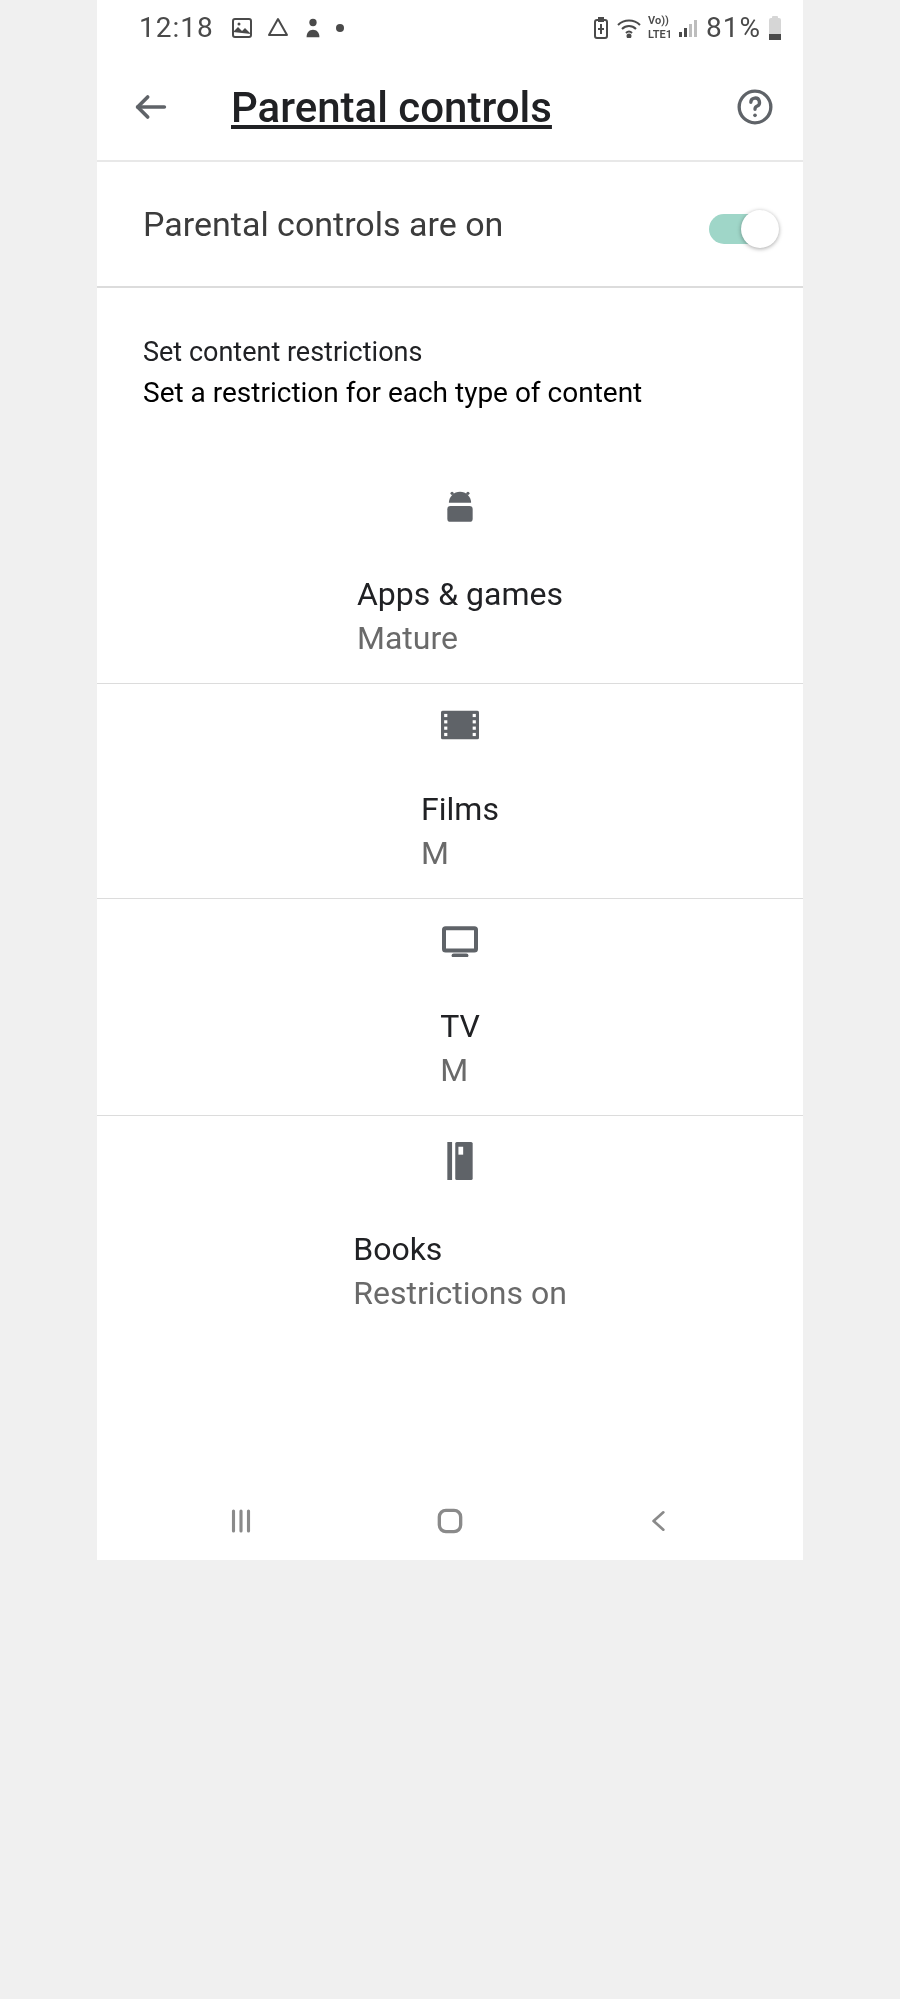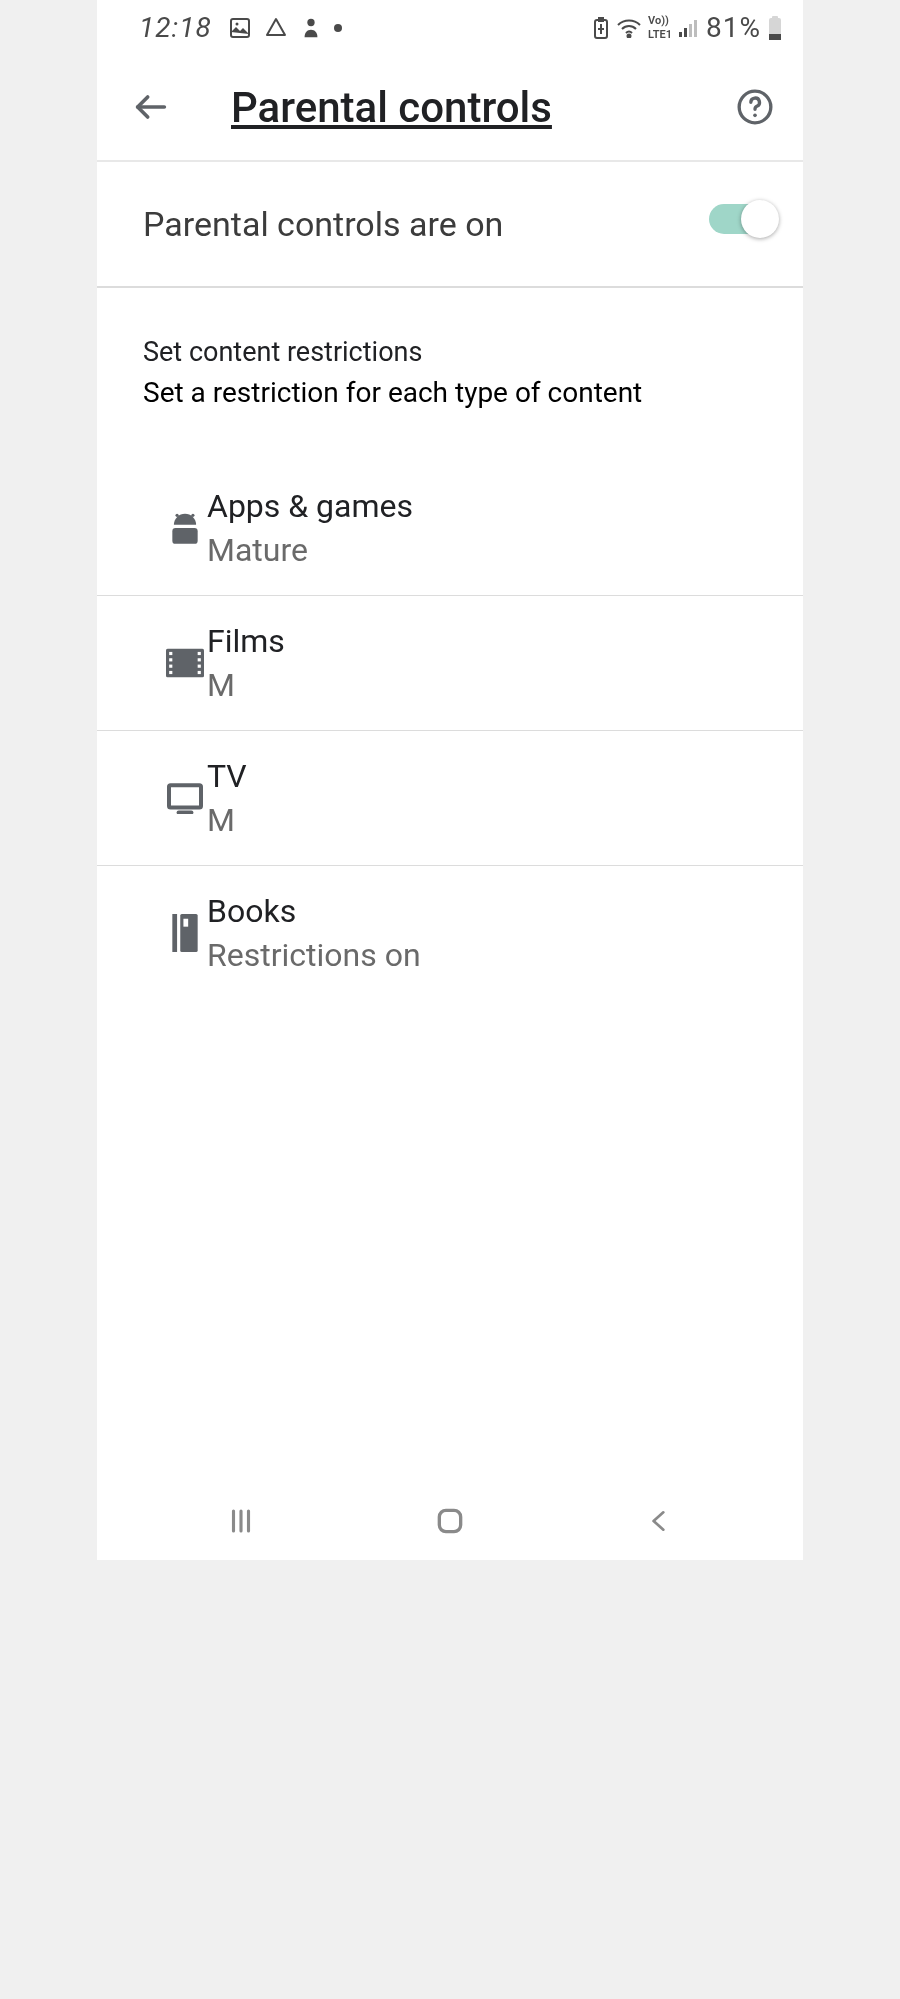--- a/index.html
+++ b/index.html
@@ -32,21 +32,21 @@
       display:flex;
       align-items:center;
       justify-content:space-between;
       padding:0 20px 0 42px;
       font-size:28px;
       font-weight:400;
       color:#4a4a4a;
     }
     .status-left{ display:flex; align-items:center; gap:12px; }
     .status-right{ display:flex; align-items:center; gap:6px; }
-    .clock{ font-size:28px; letter-spacing:1px; margin-right:4px;font-style:italic;}
+    .clock{ font-size:28px; letter-spacing:1px; margin-right:4px;}
     .sb-ico{ display:inline-flex; }
     .batt-pct{ font-size:28px; letter-spacing:1px;}
     .lte-stack{ font-size:11px; line-height:14px; text-align:left; font-weight:600;}
     .dot{ width:8px;height:8px;border-radius:50%; background:#4a4a4a; }
 
     
     .app-bar{
       height:105px;
       display:flex;
       align-items:center;
@@ -55,21 +55,21 @@
       border-bottom:1px solid rgba(0,0,0,0);
       text-decoration:underline;
     }
     .back-arrow{ display:flex; align-items:center; justify-content:center; width:48px;height:48px;}
     .app-title{ font-size:42px; font-weight:500; flex:1; color:#202124;}
     .help-btn{ display:flex; align-items:center; justify-content:center; width:48px;height:48px;}
     .thin-divider{ height:2px; background:#e8e8e8; }
 
     
     .toggle-row{
-      display:flex; align-items:flex-start; justify-content:space-between;
+      display:flex; align-items:flex-end; justify-content:space-between;
       padding:42px 30px 42px 46px;
     }
     .toggle-label{ font-size:34px; color:#3c3c3c; }
     .switch{
       position:relative; width:64px; height:30px;
     }
     .switch-track{
       position:absolute; inset:0; background:#9fd6c8; border-radius:30px;
     }
     .switch-thumb{
@@ -79,23 +79,24 @@
     .divider{ height:2px; background:#dcdcdc; }
 
     
     .section-header{ padding:48px 46px 18px 46px; }
     .section-title{ font-size:27px; color:#202124; margin-bottom:8px;}
     .section-sub{ font-size:28px; color:#000000; }
 
     
     .list{ margin-top:34px;}
     .row{
-      display:flex; align-items:center; 
+      display:flex; align-items:center; gap:50px;
       padding:26px 46px 26px 66px;
       border-bottom:1px solid #dcdcdc;
+      flex-direction:column;
     }
     .row:last-child{ border-bottom:none;}
     .row-icon{ width:44px; display:flex; align-items:center; justify-content:center;}
     .row-texts{ display:flex; flex-direction:column; gap:6px;}
     .row-title{ font-size:32px; color:#202124;}
     .row-sub{ font-size:32px; color:#6a6a6a;}
 
     
     .nav-bar{
       margin-top:auto;

